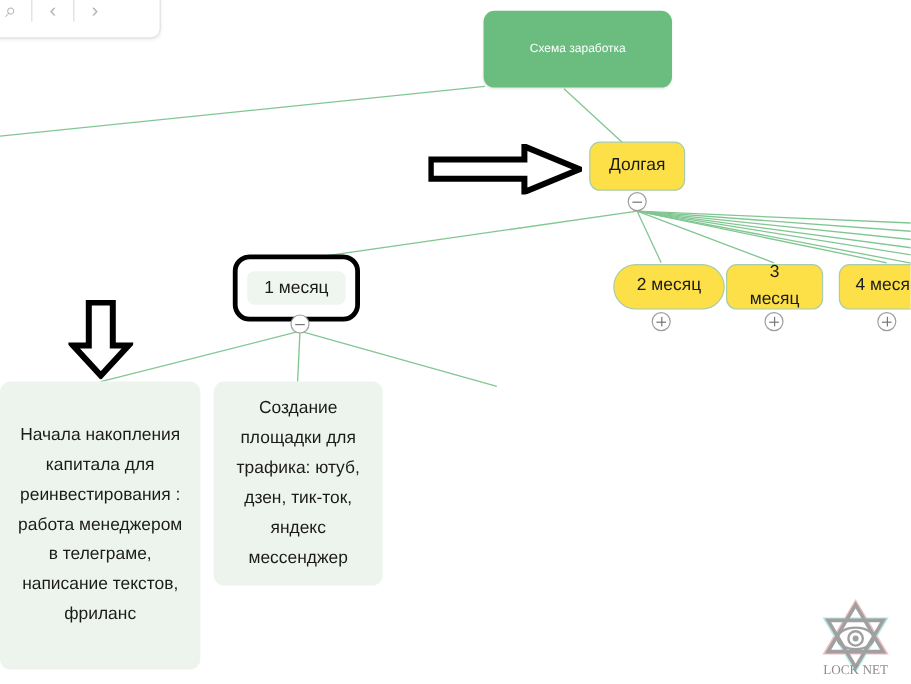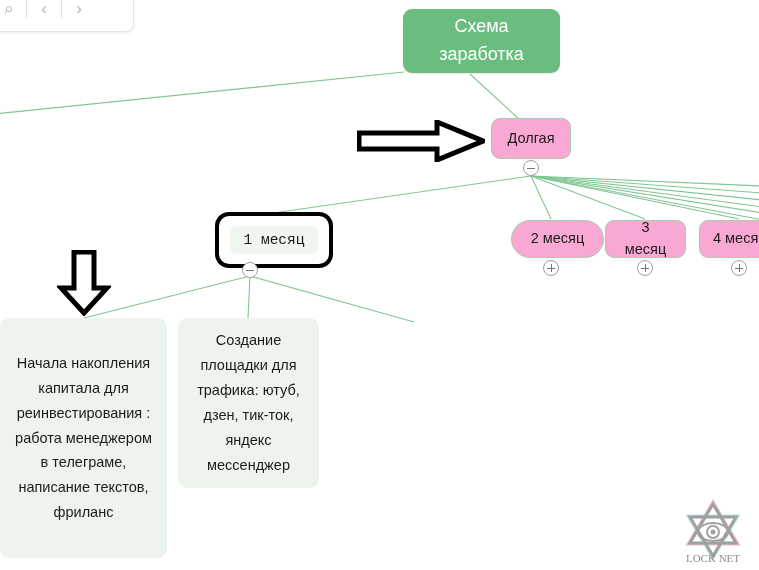--- a/index.html
+++ b/index.html
@@ -65,28 +65,28 @@
     box-sizing: border-box;
     display: flex;
     align-items: center;
     justify-content: center;
     text-align: center;
     border-radius: 9px;
   }
   .node-root {
     background: #6bbd7f;
     color: #ffffff;
-    font-size: 18px;
+    font-size: 10px;
     line-height: 1.55;
     border: none;
     box-shadow: 0 1px 2px rgba(0,0,0,0.10);
     padding: 8px 14px;
   }
   .node-branch {
-    background: #f9a8d4;
+    background: #fde047;
     border: 1px solid #a9cca9;
     color: #1b1b1b;
     font-size: 14.5px;
     line-height: 1.5;
     padding: 7px 13px;
   }
   .node-leaf {
     background: #edf4ed;
     border: none;
     color: #1b1b1b;
@@ -194,21 +194,21 @@
 
   <div class="node node-root" style="left:403px; top:9px; width:157px; height:64px; flex-direction:column;">
     <span>Схема заработка</span>
   </div>
 
   <div class="node node-branch" style="left:491px; top:118px; width:80px; height:41px;">
     <span>Долгая</span>
   </div>
   <div class="toggle" style="left:523px; top:160px;"></div>
 
-  <div class="node node-selected" style="left:215px; top:212px; width:118px; height:56px;font-family:Liberation Mono, monospace;">
+  <div class="node node-selected" style="left:194px; top:212px; width:106px; height:56px;">
     <span class="inner-chip">1 месяц</span>
   </div>
   <div class="toggle" style="left:242px; top:262px;"></div>
 
   <div class="node node-branch" style="left:511px; top:220px; width:93px; height:38px;border-radius:19px;">
     <span>2 месяц</span>
   </div>
   <div class="toggle plus" style="left:543px; top:260px;"></div>
 
   <div class="node node-branch" style="left:605px; top:220px; width:81px; height:38px;">

